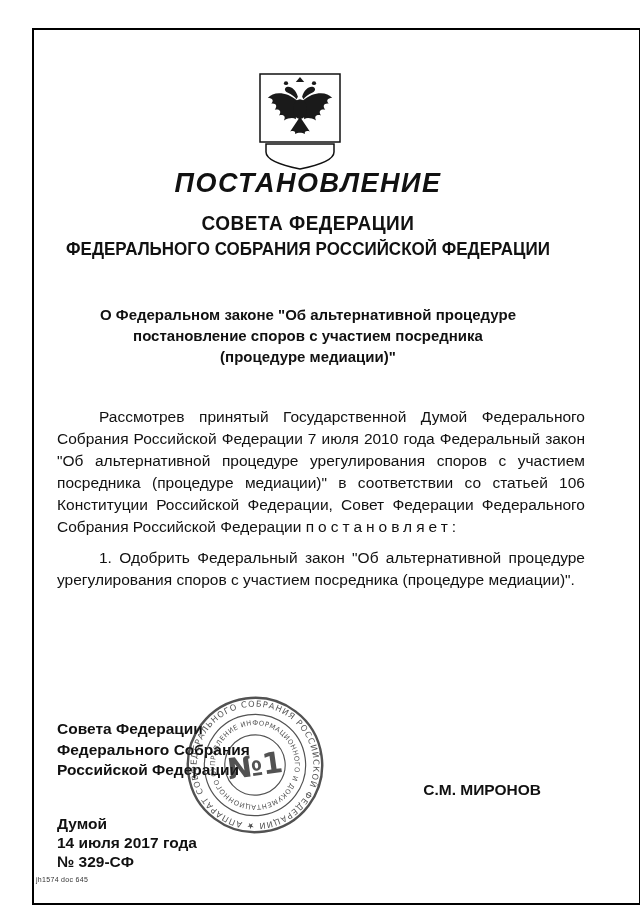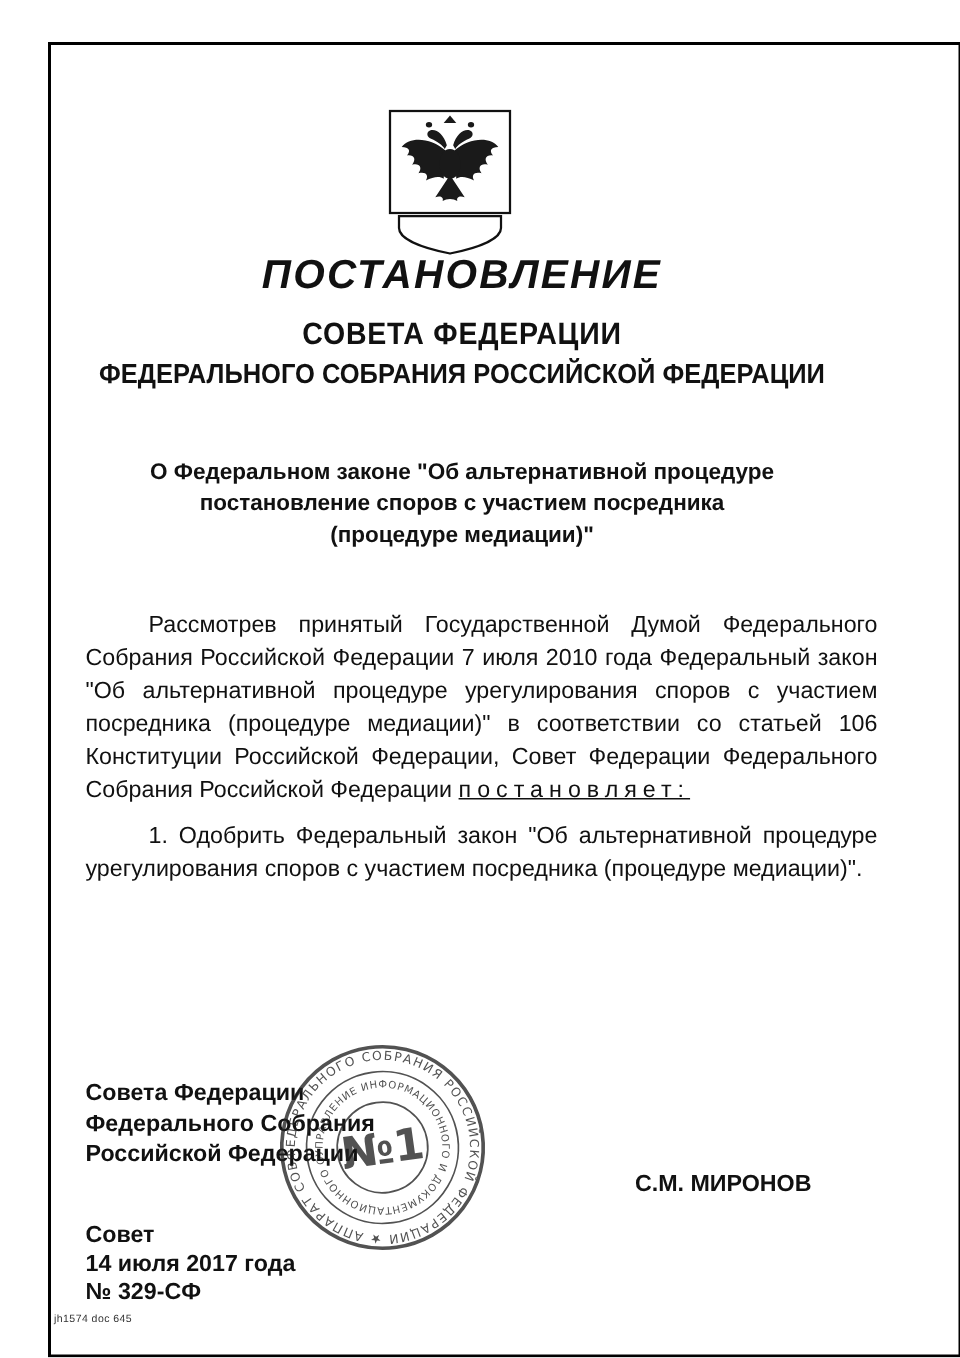--- a/index.html
+++ b/index.html
@@ -8,21 +8,21 @@
   .frame{position:absolute;left:32px;top:28px;width:605px;height:873px;border:2px solid #000;}
   .center-block{position:absolute;left:0;width:616px;text-align:center;}
   .arms{position:absolute;left:258px;top:72px;width:84px;height:98px;}
   .doctype{top:168px;font-size:27px;font-weight:bold;letter-spacing:1.5px;font-style:italic;}
   .org1{top:213px;font-size:19px;font-weight:bold;letter-spacing:.5px;transform:scaleY(1.08);}
   .org2{top:240px;font-size:17px;font-weight:bold;transform:scaleY(1.08);}
   .subject{top:304px;font-size:15px;font-weight:bold;line-height:21px;}
   .body-text{position:absolute;left:57px;top:406px;width:528px;font-size:15.5px;line-height:22px;text-align:justify;}
   .body-text p{text-indent:42px;margin:0;}
   .body-text p + p{margin-top:9px;}
-  .spaced{letter-spacing:4px;text-decoration:underline;}
+  .spaced{letter-spacing:4px;}
   .sig{position:absolute;left:57px;top:719px;width:528px;font-weight:bold;font-size:15.5px;line-height:20.5px;}
   .sig-name{position:absolute;top:61px;right:44px;white-space:nowrap;}
   .place{position:absolute;left:57px;top:814px;font-weight:bold;font-size:15.5px;line-height:19px;}
   .doccode{position:absolute;left:36px;top:876px;font-size:7px;color:#333;letter-spacing:.3px;}
   .stamp{position:absolute;left:182px;top:692px;width:146px;height:146px;opacity:.78;transform:rotate(-8deg);pointer-events:none;}
 </style>
 </head>
 <body>
 
 <div class="page">
@@ -60,21 +60,21 @@
   </div>
 
   <div class="sig">
     <div>Совета Федерации</div>
     <div>Федерального Собрания</div>
     <div>Российской Федерации</div>
     <div class="sig-name">С.М. МИРОНОВ</div>
   </div>
 
   <div class="place">
-    <div>Совет</div>
+    <div>Думой</div>
     <div>14 июля 2017 года</div>
     <div>№ 329-СФ</div>
   </div>
 
   <div class="doccode">jh1574 doc 645</div>
 
   <svg class="stamp" viewBox="0 0 150 150" aria-hidden="true">
     <defs>
       <path id="stamp-outer-path" d="M75,75 m-60,0 a60,60 0 1,1 120,0 a60,60 0 1,1 -120,0"></path>
       <path id="stamp-inner-path" d="M75,75 m-41,0 a41,41 0 1,1 82,0 a41,41 0 1,1 -82,0"></path>

